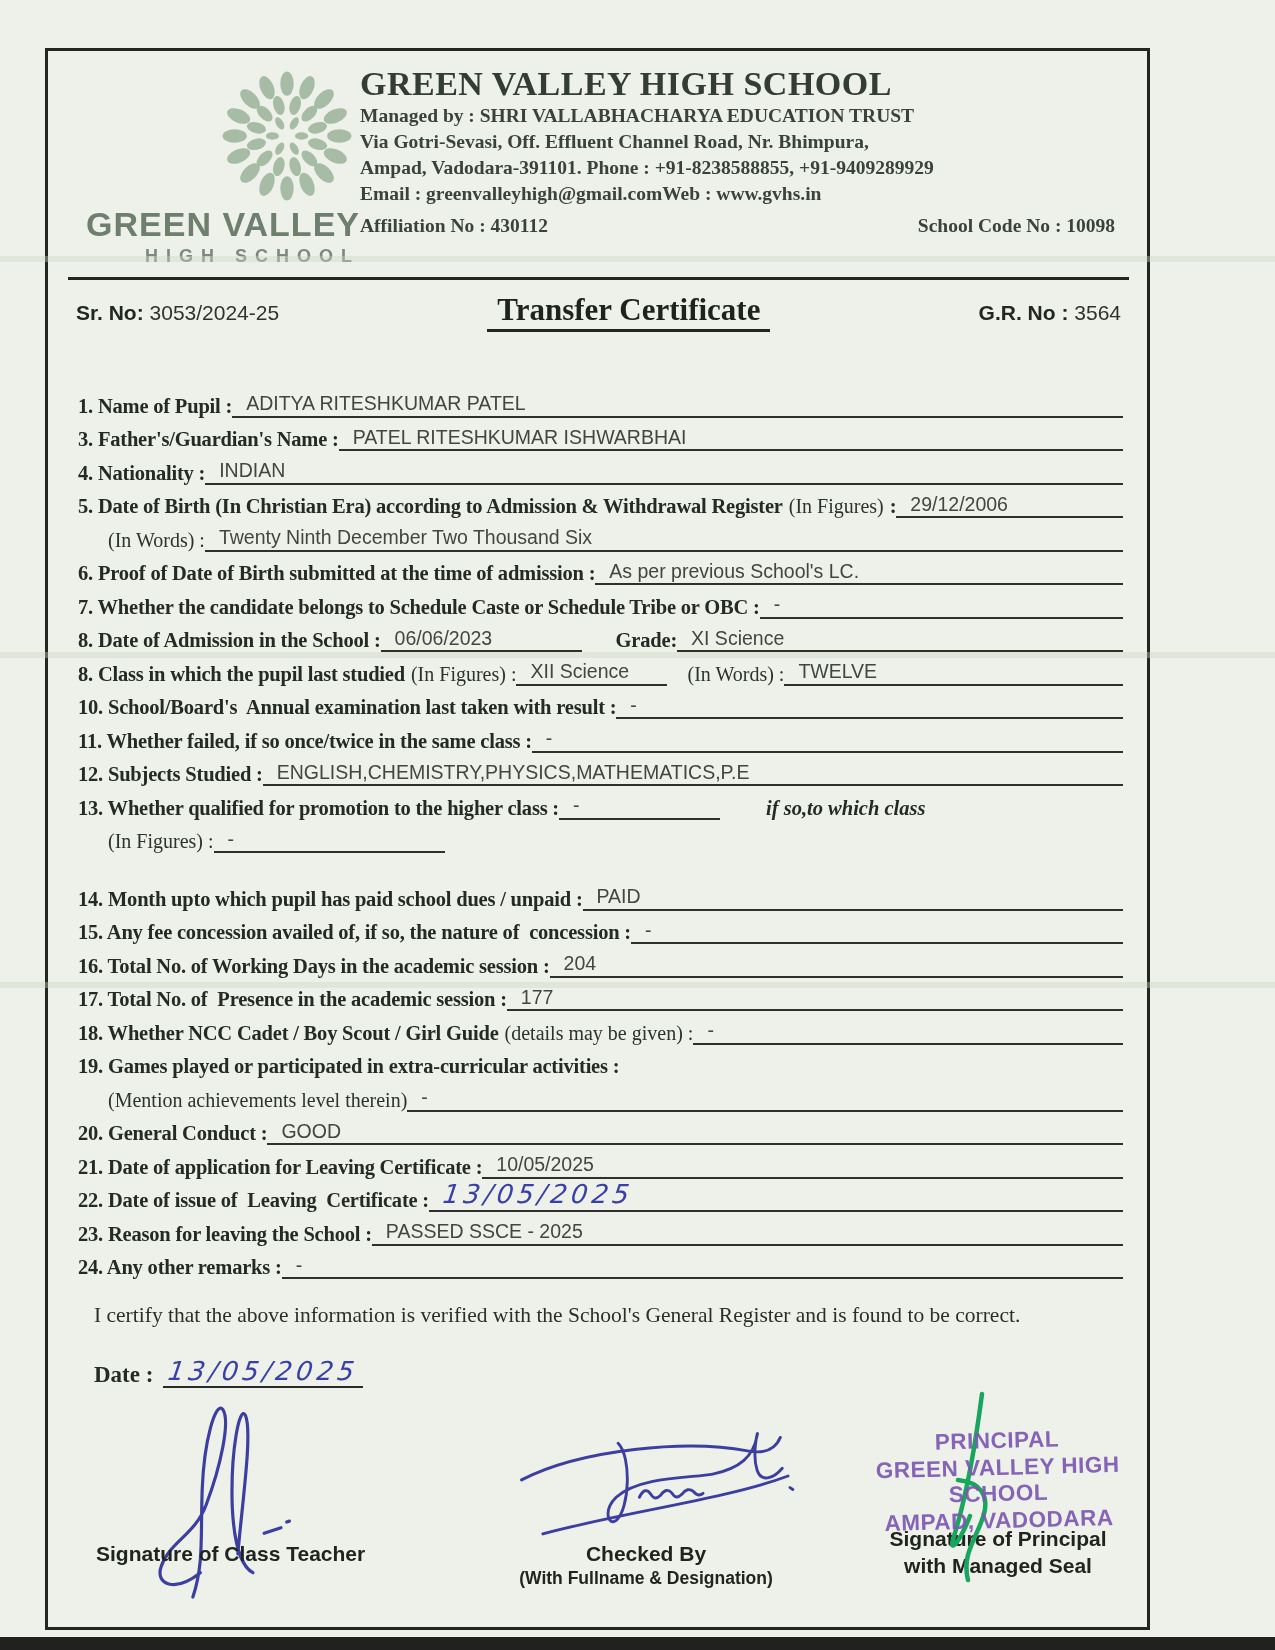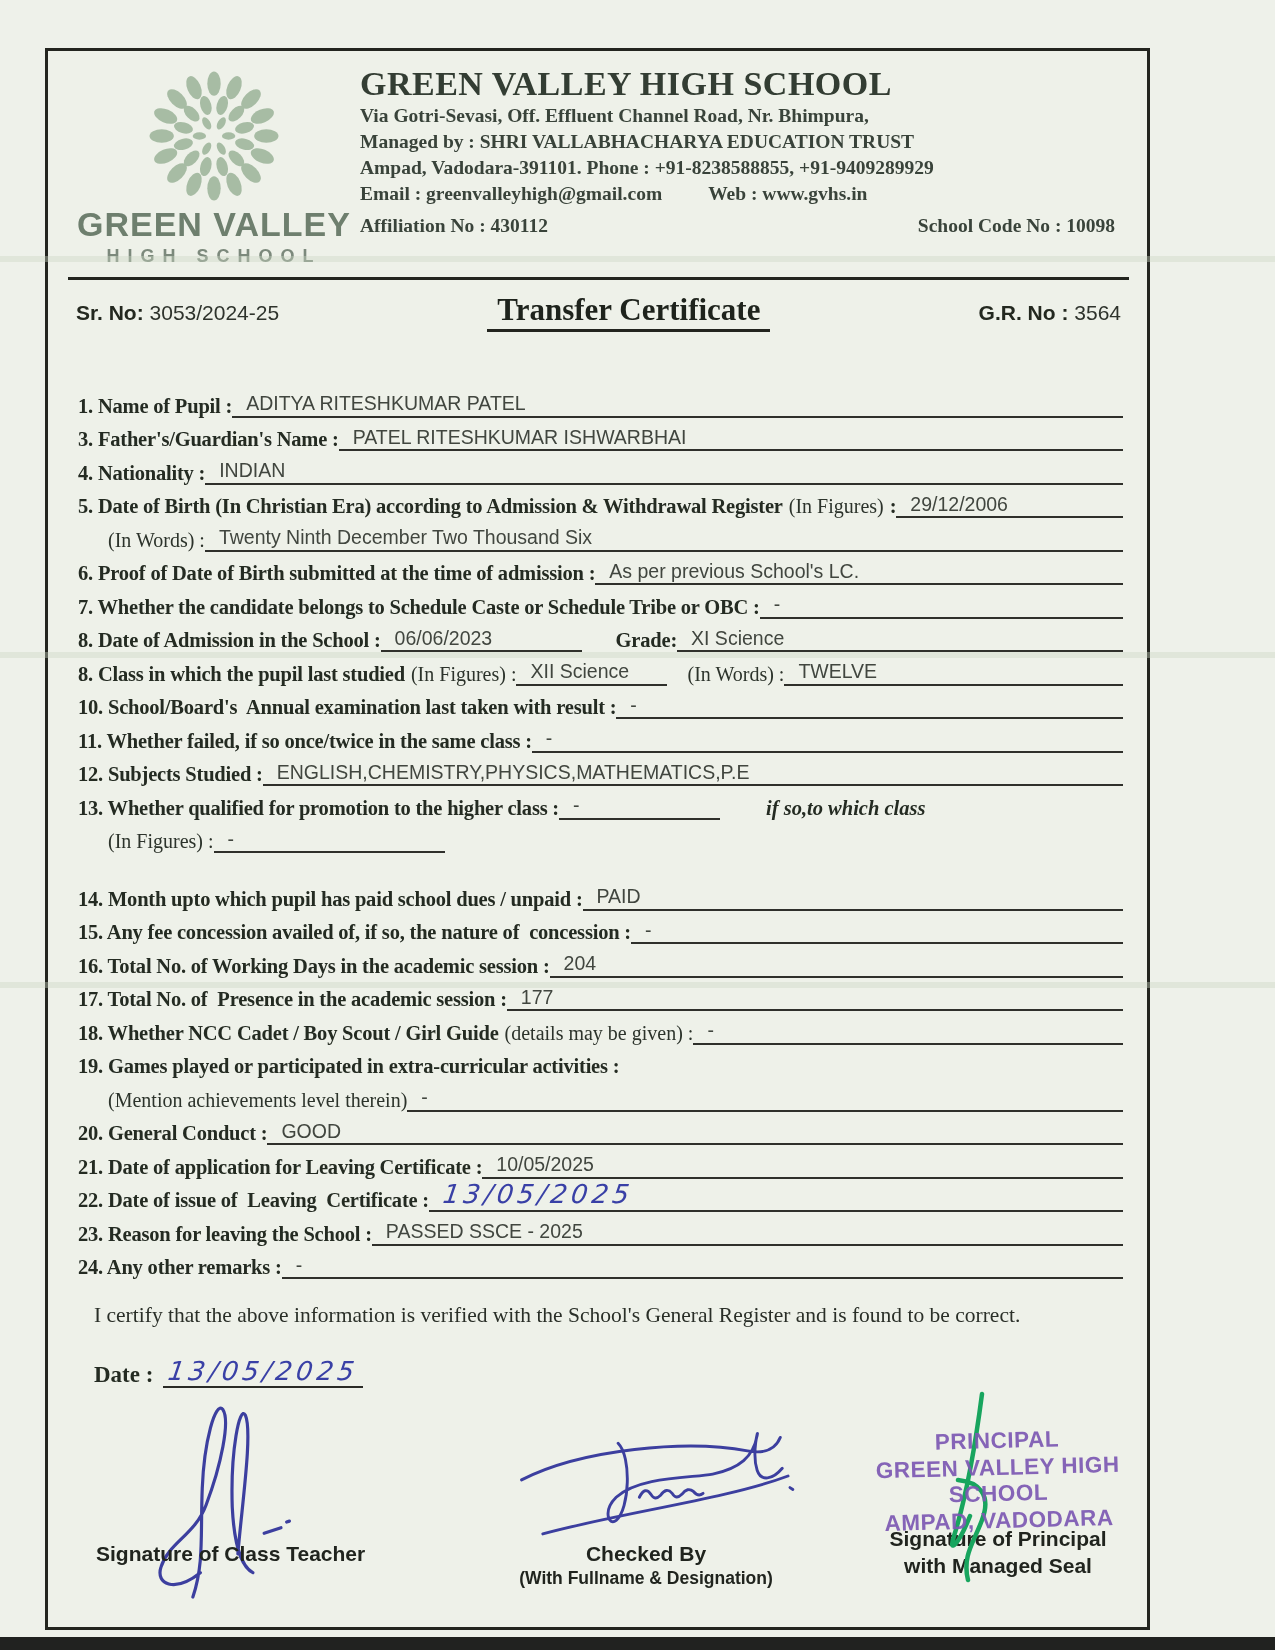--- a/index.html
+++ b/index.html
@@ -8,27 +8,27 @@
     background:#eef1ea;
     font-family:"Liberation Serif",serif;color:#242b22;
   }
   .sheet{
     position:absolute;left:45px;top:48px;width:1105px;height:1582px;
     border:3px solid #23251f;background:#eef1e9;box-sizing:border-box;
     padding:10px 18px 0 20px;
   }
   
   .hdr{display:flex;}
-  .logo{flex:0 0 292px;text-align:center;padding-top:2px;}
+  .logo{flex:0 0 292px;text-align:right;padding-top:2px;}
   .logo-name{font-family:"Liberation Sans",sans-serif;font-weight:700;font-size:34px;color:#6e7f6e;letter-spacing:1px;margin-top:-8px;}
   .logo-sub{font-family:"Liberation Sans",sans-serif;font-weight:700;font-size:18px;color:#7c897c;letter-spacing:8px;margin-top:2px;}
   .hdr-right{flex:1;padding-top:4px;color:#39433a;}
   .school-name{font-size:34px;font-weight:700;letter-spacing:.5px;color:#333d33;}
   .hdr-line{font-size:19.5px;font-weight:700;line-height:1.33;color:#39433a;}
-  .hdr-mail{display:flex;gap:46px;}
+  .hdr-mail{display:flex;}
   .hdr-foot{display:flex;justify-content:space-between;padding-right:14px;margin-top:8px;font-weight:700;font-size:19.5px;gap:8px;}
   .divider{border-top:3.5px solid #23251f;margin-top:10px;}
   
   .title-row{display:flex;align-items:baseline;padding:12px 8px 0 8px;}
   .idno{font-family:"Liberation Sans",sans-serif;font-size:21px;color:#23281f;white-space:nowrap;}
   .idno .k{font-weight:700;}
   .idno .v{font-weight:400;color:#2e332c;}
   .doc-title{flex:1;text-align:center;}
   .doc-title span{font-size:31px;font-weight:700;border-bottom:3.5px solid #23251f;padding:0 10px 2px;color:#1e231c;}
   
@@ -118,22 +118,22 @@
             <use href="#pI" transform="rotate(210)"></use>
           <use href="#pI" transform="rotate(270)"></use>
             <use href="#pI" transform="rotate(330)"></use>
         </g>
       </svg>
       <div class="logo-name">GREEN VALLEY</div>
       <div class="logo-sub">HIGH SCHOOL</div>
     </div>
     <div class="hdr-right">
       <div class="school-name">GREEN VALLEY HIGH SCHOOL</div>
+      <div class="hdr-line">Managed by : SHRI VALLABHACHARYA EDUCATION TRUST</div>
       <div class="hdr-line">Via Gotri-Sevasi, Off. Effluent Channel Road, Nr. Bhimpura,</div>
-      <div class="hdr-line">Managed by : SHRI VALLABHACHARYA EDUCATION TRUST</div>
       <div class="hdr-line">Ampad, Vadodara-391101. Phone : +91-8238588855, +91-9409289929</div>
       <div class="hdr-line hdr-mail">
         <span>Email : greenvalleyhigh@gmail.com</span>
         <span>Web : www.gvhs.in</span>
       </div>
       <div class="hdr-foot">
         <span>Affiliation No : 430112</span>
         <span>School Code No : 10098</span>
       </div>
     </div>

